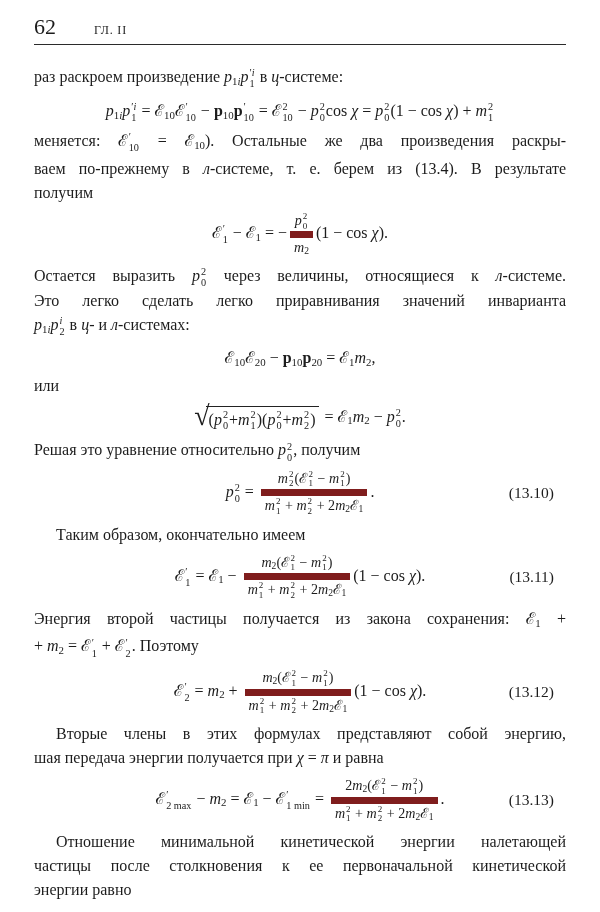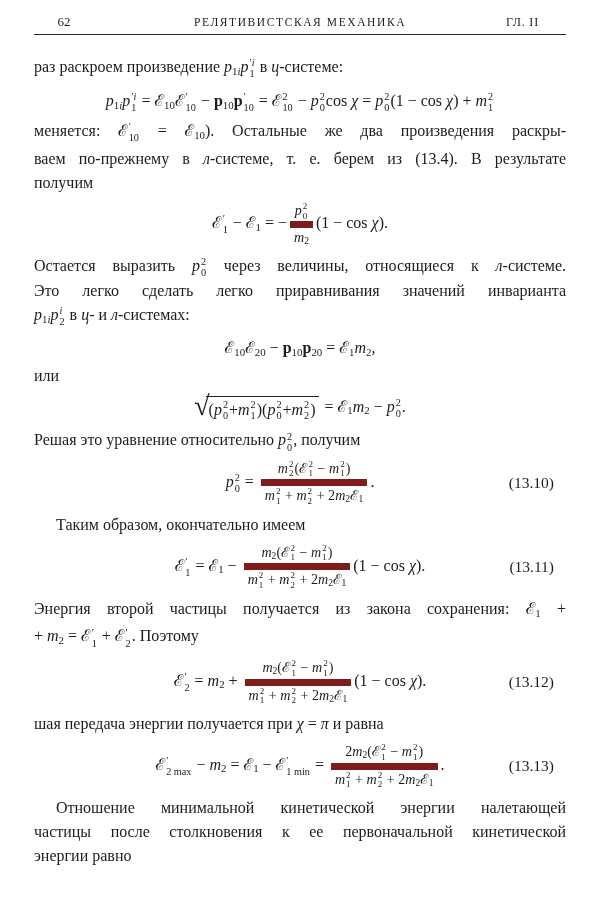--- a/index.html
+++ b/index.html
@@ -3,21 +3,21 @@
 <meta charset="utf-8">
 <style>
   html,body{margin:0;padding:0;}
   body{
     width:600px;height:912px;overflow:hidden;background:#ffffff;color:#1c1c1c;
     font-family:"Liberation Serif","DejaVu Serif",serif;font-size:16px;
   }
   .page{padding:14px 34px 0 34px;}
   
   .header{display:flex;align-items:baseline;border-bottom:1.2px solid #2b2b2b;padding-bottom:4px;}
-  .pgnum{font-size:13px;min-width:60px;text-align:center;}
+  .pgnum{font-size:22px;min-width:60px;}
   .runtitle{flex:1;text-align:center;font-size:11.5px;letter-spacing:1.6px;color:#222;}
   .chap{min-width:60px;text-align:left;font-size:12px;letter-spacing:0.8px;color:#222;}
   .body-col{margin-top:20px;}
   
   .para{margin:0;}
   .line{line-height:24px;}
   .just{text-align:justify;text-align-last:justify;}
   .ind{text-indent:22px;}
   
   .eqrow{position:relative;text-align:center;margin:6px 0;}
@@ -40,21 +40,20 @@
   .sqrt{display:inline-flex;align-items:center;vertical-align:middle;margin-right:2px;white-space:nowrap;}
   .sqrt-sign{font-size:175%;line-height:1;margin-right:-4px;transform:translateY(-2px);font-style:normal;}
   .radicand{border-top:1.3px solid #222;padding:2px 3px 0 3px;display:inline-flex;align-items:center;}
 </style>
 </head>
 <body>
 
 <div class="page">
   <div class="header">
     <span class="pgnum">62</span>
-    <span class="runtitle">РЕЛЯТИВИСТСКАЯ МЕХАНИКА</span>
     <span class="chap">ГЛ. II</span>
   </div>
   <div class="body-col">
       <div class="para">
         <div class="line">раз раскроем произведение <span class="it">p</span><span class="scr sub">1<span class="it">i</span></span><span class="it">p</span><span class="stack">
             <span class="stk-t">′<span class="it">i</span></span>
             <span class="stk-b">1</span>
           </span> в <span class="it">ц</span>-системе:</div>
       </div>
       <div class="eqrow"><span class="eqbody"><span class="it">p</span><span class="scr sub">1<span class="it">i</span></span><span class="it">p</span><span class="stack">
@@ -204,20 +203,21 @@
               </span>)</span>
             <span class="den"><span class="it">m</span><span class="stack">
                 <span class="stk-t">2</span>
                 <span class="stk-b">1</span>
               </span> + <span class="it">m</span><span class="stack">
                 <span class="stk-t">2</span>
                 <span class="stk-b">2</span>
               </span> + 2<span class="it">m</span><span class="scr sub">2</span>ℰ<span class="scr sub">1</span></span>
           </span>(1 − <span class="up"><span class="it">cos</span></span> <span class="it">χ</span>).</span><span class="eqno">(13.12)</span></div>
       <div class="para">
+        <div class="line just ind">Вторые члены в этих формулах представляют собой энергию,</div>
         <div class="line">шая передача энергии получается при <span class="it">χ</span> = <span class="it">π</span> и равна</div>
       </div>
       <div class="eqrow"><span class="eqbody">ℰ<span class="stack">
             <span class="stk-t">′</span>
             <span class="stk-b">2 <span class="up"><span class="it">max</span></span></span>
           </span> − <span class="it">m</span><span class="scr sub">2</span> = ℰ<span class="scr sub">1</span> − ℰ<span class="stack">
             <span class="stk-t">′</span>
             <span class="stk-b">1 <span class="up"><span class="it">min</span></span></span>
           </span> = <span class="frac">
             <span class="num">2<span class="it">m</span><span class="scr sub">2</span>(ℰ<span class="stack">

